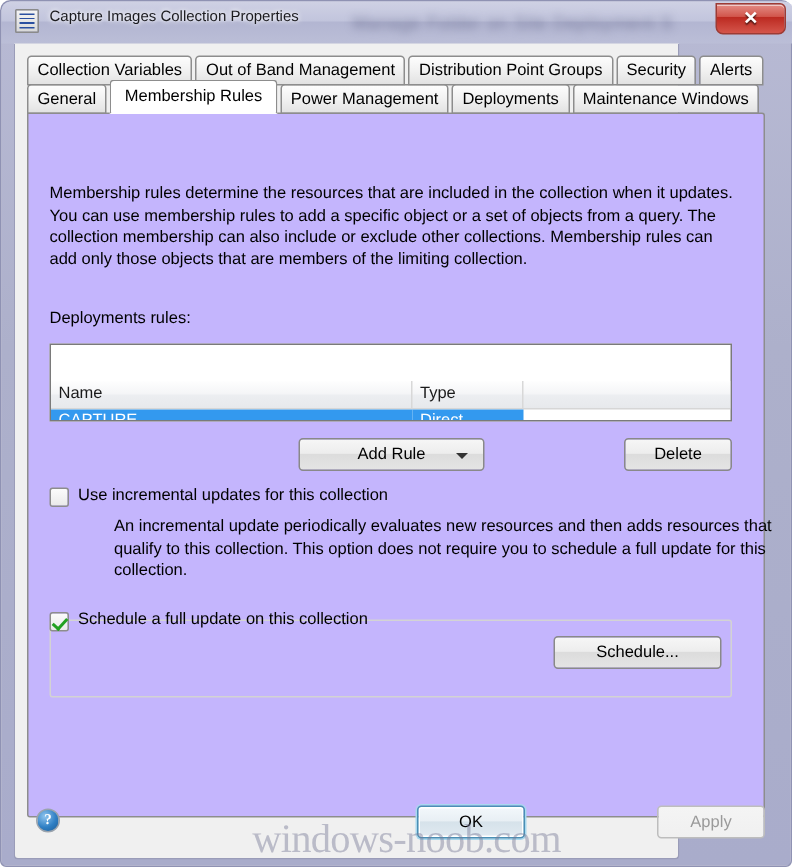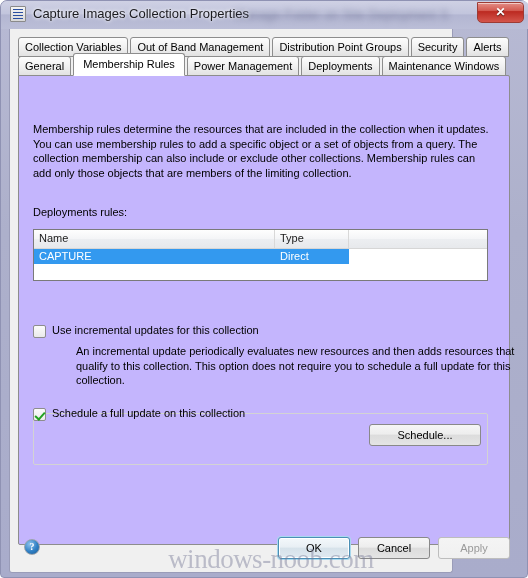--- a/index.html
+++ b/index.html
@@ -61,21 +61,21 @@
         transparent 1px, transparent 3px,
         #2a4fa0 3px, #2a4fa0 4px,
         transparent 4px, transparent 6px,
         #2a4fa0 6px, #2a4fa0 7px,
         transparent 7px, transparent 9px,
         #2a4fa0 9px, #2a4fa0 10px);
   }
   .title-text {
     position: absolute;
     left: 32px; top: 5px;
-    font-size: 13px;
+    font-size: 10px;
     color: #1b1b1f;
     white-space: nowrap;
     text-shadow: 0 0 3px rgba(255,255,255,0.9), 0 0 5px rgba(255,255,255,0.8);
   }
   .title-blur {
     position: absolute;
     left: 234px; top: 7px;
     width: 222px;
     height: 14px;
     overflow: hidden;
@@ -203,20 +203,21 @@
     background: #ffffff;
     border: 1px solid #7a7a7a;
     overflow: hidden;
   }
   .lv-header {
     position: relative;
     height: 18px;
     background: linear-gradient(to bottom, #fefefe 0%, #f4f5f7 48%, #eceef1 52%, #e7e9ec 100%);
     border-bottom: 1px solid #d6d6d6;
     font-size: 0;
+    margin-top: 24px;
   }
   .lv-th {
     display: inline-block;
     height: 18px;
     line-height: 17px;
     box-sizing: border-box;
     font-size: 11px;
     font-family: "Liberation Sans", sans-serif;
     color: #1a1a1a;
     padding-left: 5px;
@@ -399,20 +400,25 @@
 
       <div class="listview">
         <div class="lv-header">
           <div class="lv-th c1">Name</div><div class="lv-th c2">Type</div><div class="lv-th c3"></div>
         </div>
         <div class="lv-row selected">
           <div class="lv-td c1">CAPTURE</div><div class="lv-td c2">Direct</div>
         </div>
       </div>
 
+      <div class="btn split" style="left:180px; top:216px; width:124px;">
+        <span>Add Rule</span>
+        <span class="arrow"></span>
+      </div>
+      <div class="btn" style="left:397px; top:216px; width:72px;">Delete</div>
 
       <div class="cbrow" style="left:14px; top:248px;">
         <div class="cbox"></div>
         <div class="cblabel">Use incremental updates for this collection</div>
       </div>
       <div class="para" style="top:268px; left:28px; width:448px;margin-left:29px;">An incremental update periodically evaluates new resources and then adds resources that qualify to this collection. This option does not require you to schedule a full update for this collection.</div>
 
       <div class="groupbox" style="top:337px; height:52px;"></div>
       <div class="cbrow" style="left:14px; top:331px; background:#f0f0f0; padding-right:4px;">
         <div class="cbox checked"></div>
@@ -420,19 +426,18 @@
       </div>
       <div class="btn" style="left:350px; top:348px; width:112px;">Schedule...</div>
 
     </div>
 
     <div class="footer-sep"></div>
     <div class="help-icon">
       <span>?</span>
     </div>
     <div class="btn default" style="left:268px; top:508px; width:72px;">OK</div>
-    <div class="btn" style="left:348px; top:508px; width:72px;">Cancel</div>
     <div class="btn disabled" style="left:428px; top:508px; width:72px;">Apply</div>
 
   </div>
 
   <div class="watermark">windows-noob.com</div>
 </div>
 
 </body></html>

